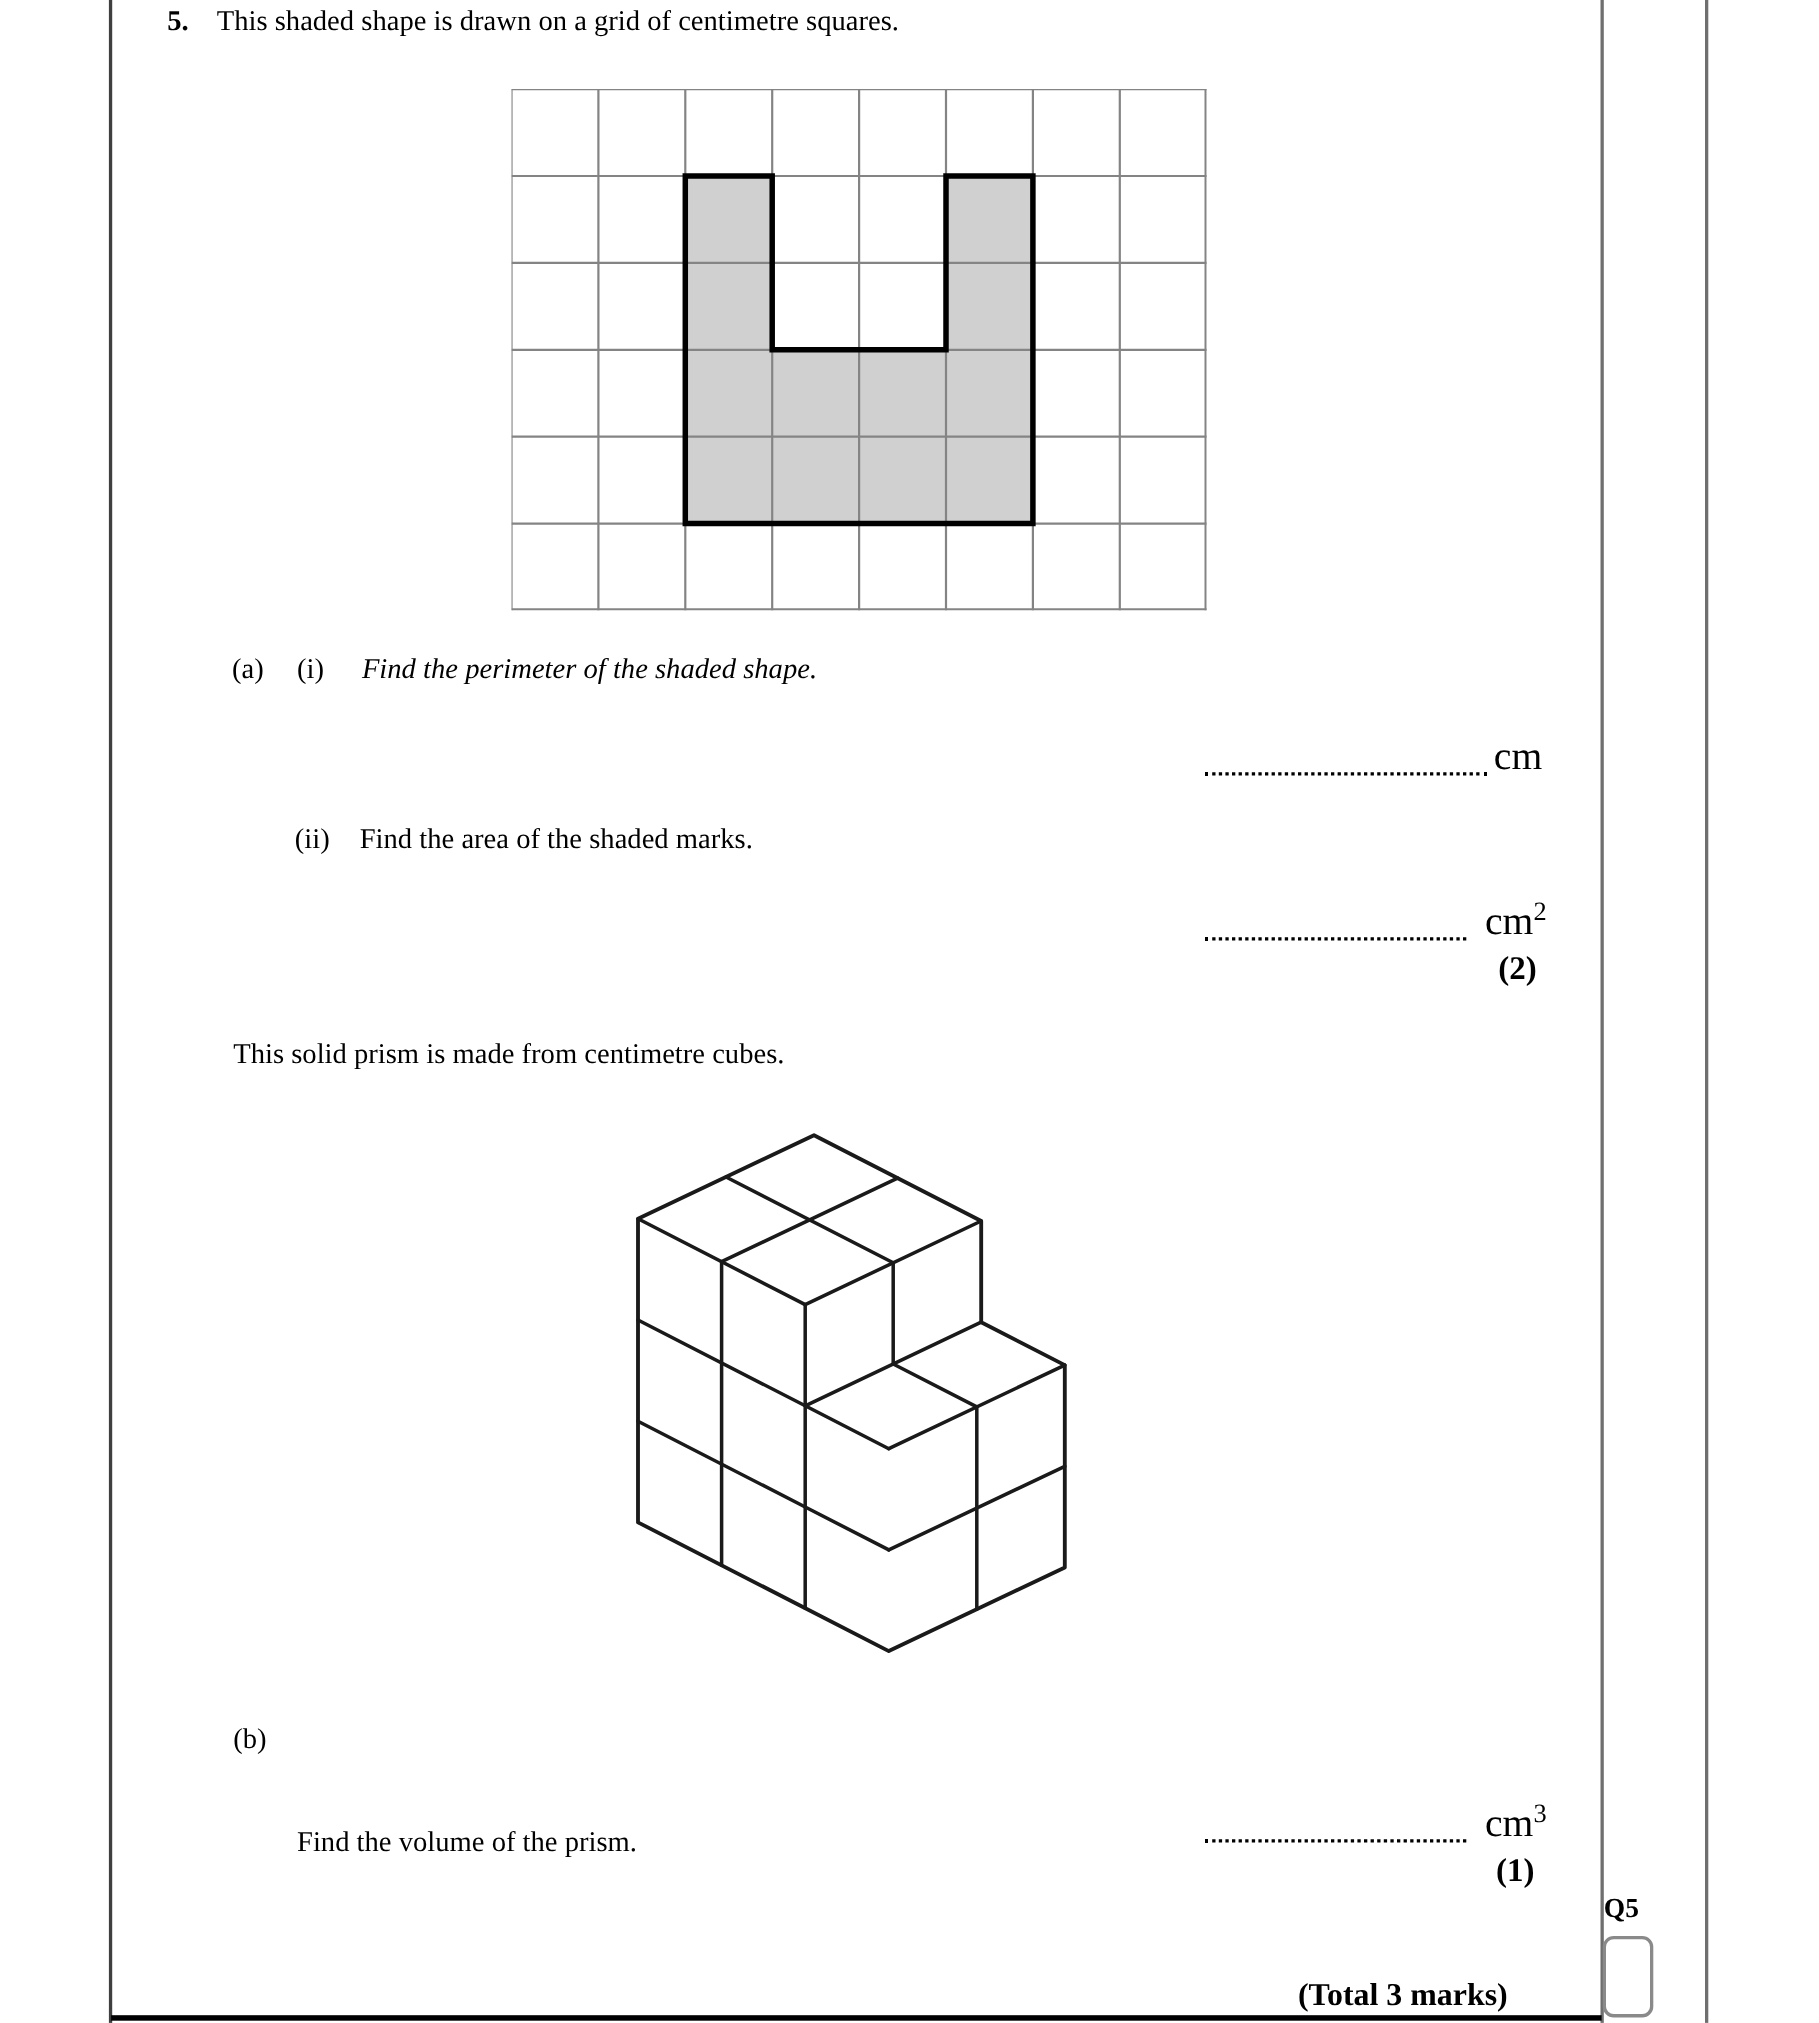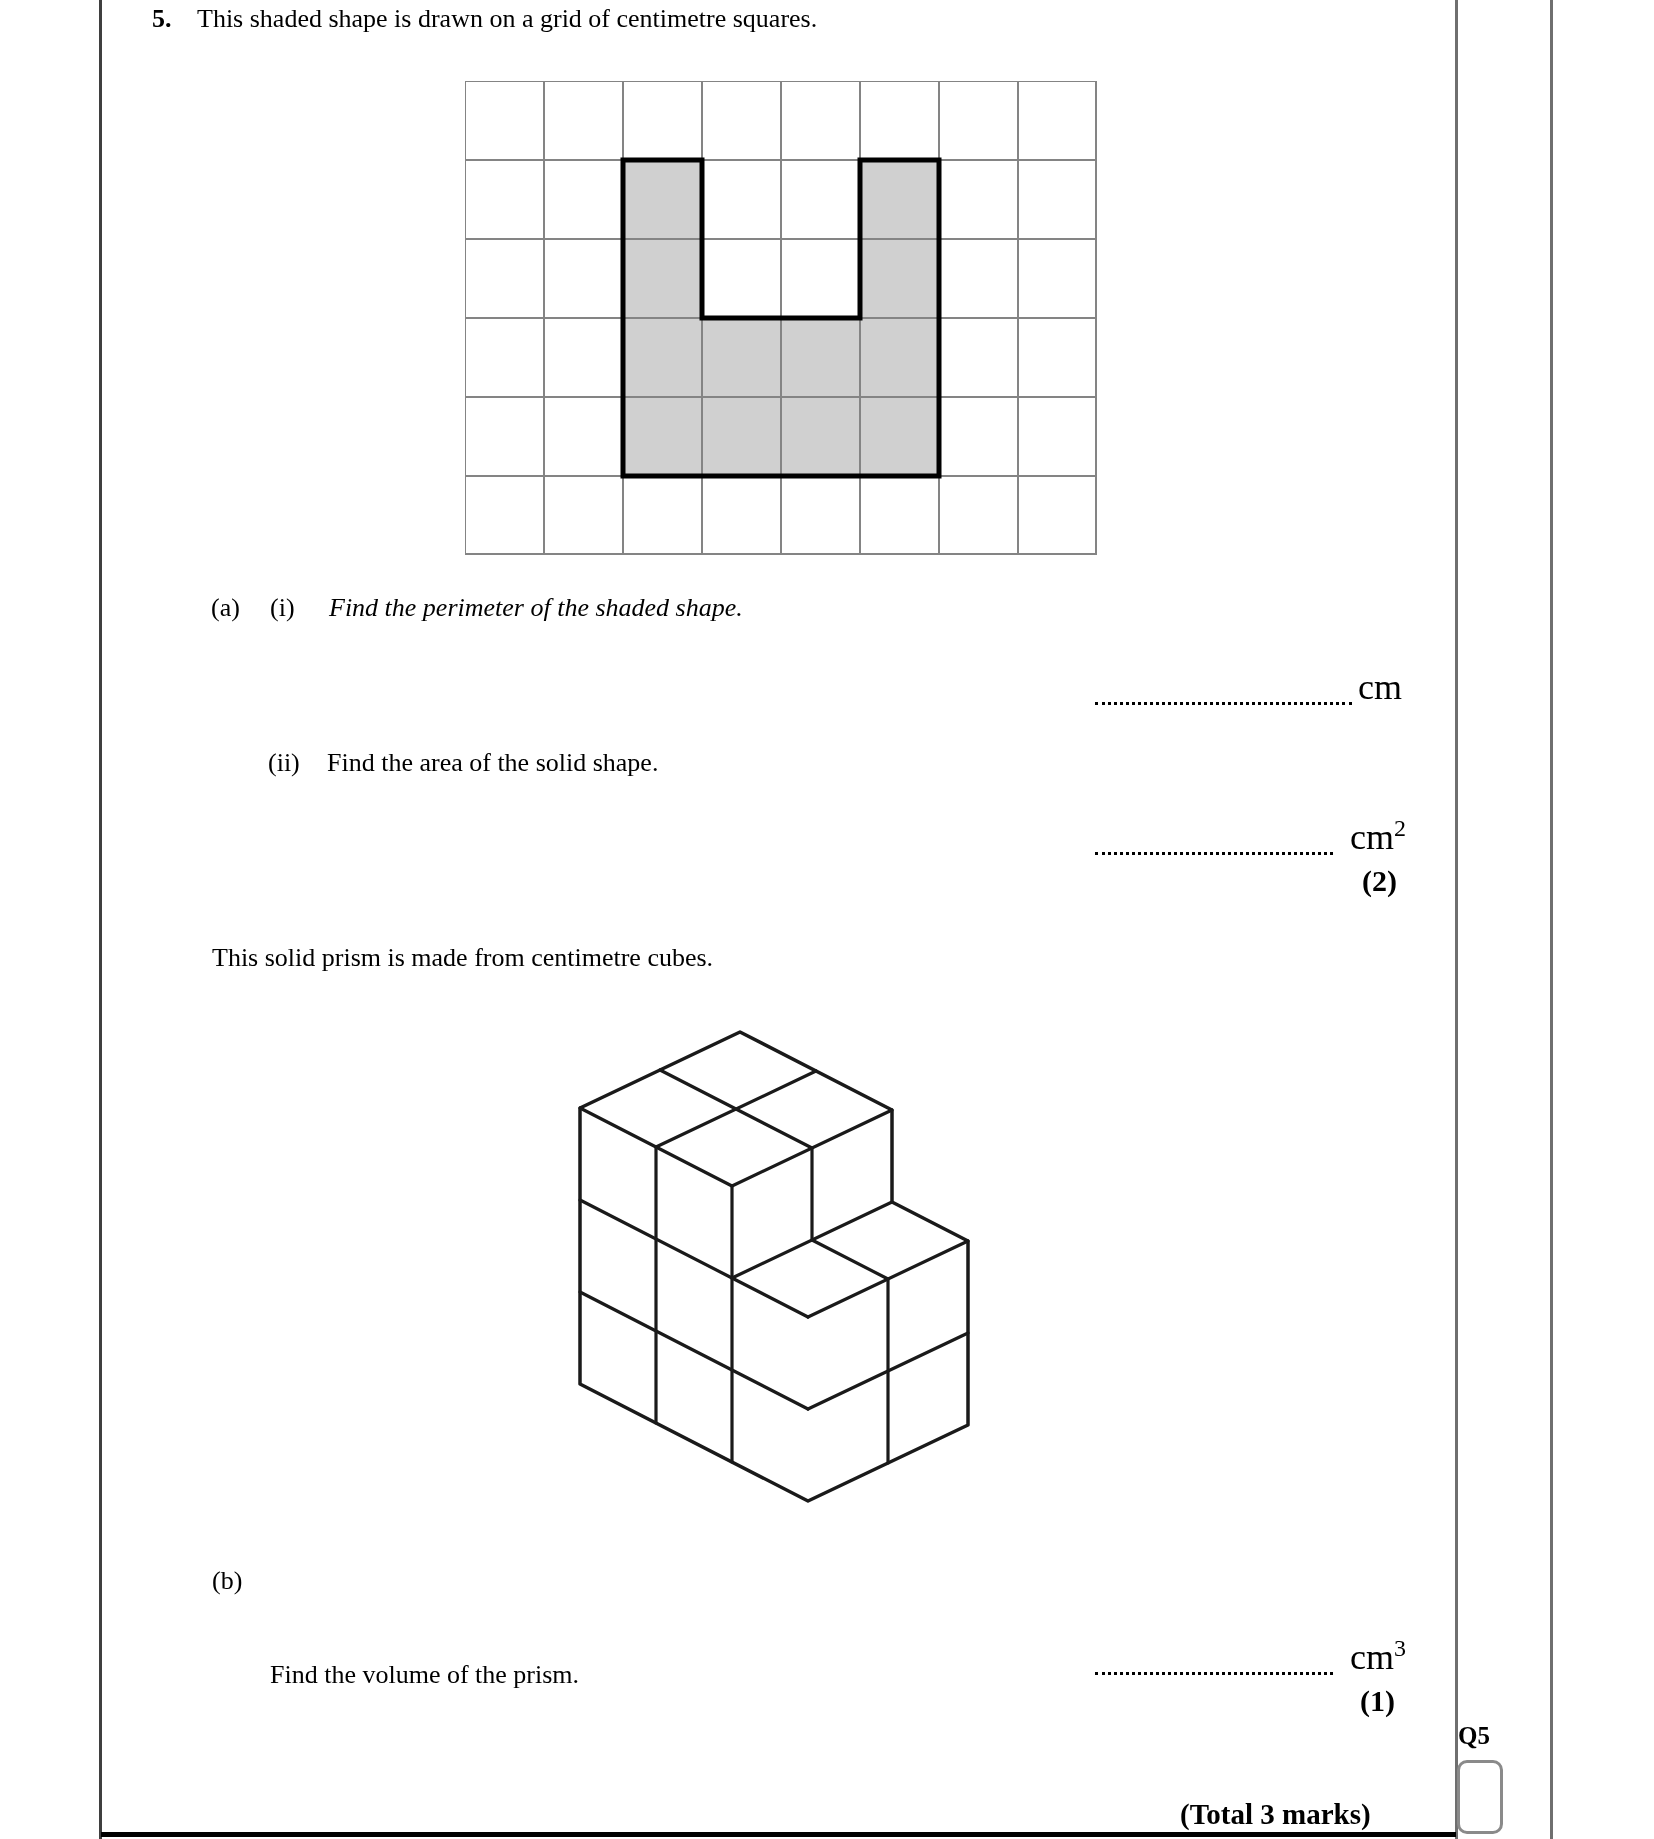--- a/index.html
+++ b/index.html
@@ -74,21 +74,21 @@
       </svg></div>
 
   <span class="abs body-text" style="left:211px;top:591px;">(a)</span>
   <span class="abs body-text" style="left:270px;top:591px;">(i)</span>
   <span class="abs body-text" style="left:329px;top:591px;font-style:italic;">Find the perimeter of the shaded shape.</span>
 
   <span class="abs dots" style="left:1095px;top:672px;width:257px;"></span>
   <span class="abs unit" style="left:1358px;top:668px;"><span>cm</span></span>
 
   <span class="abs body-text" style="left:268px;top:746px;">(ii)</span>
-  <span class="abs body-text" style="left:327px;top:746px;">Find the area of the solid shape.</span>
+  <span class="abs body-text" style="left:327px;top:746px;">Find the area of the shaded marks.</span>
 
   <span class="abs dots" style="left:1095px;top:822px;width:238px;"></span>
   <span class="abs unit" style="left:1350px;top:818px;"><span>cm</span><sup>2</sup></span>
   <span class="abs marks" style="left:1362px;top:864px;">(2)</span>
 
   <span class="abs body-text" style="left:212px;top:941px;">This solid prism is made from centimetre cubes.</span>
 
   <div id="prism-figure"><svg width="430" height="510" viewBox="560 1010 430 510" xmlns="http://www.w3.org/2000/svg">
         <polygon points="740,1032 892,1110 892,1202 968,1241 968,1425 808,1501 580,1384 580,1108" fill="#ffffff" stroke="#1a1a1a" stroke-width="3.5" stroke-linejoin="round"></polygon>
         <line x1="816" y1="1071" x2="656" y2="1147" stroke="#1a1a1a" stroke-width="3.2" stroke-linecap="round"></line>

